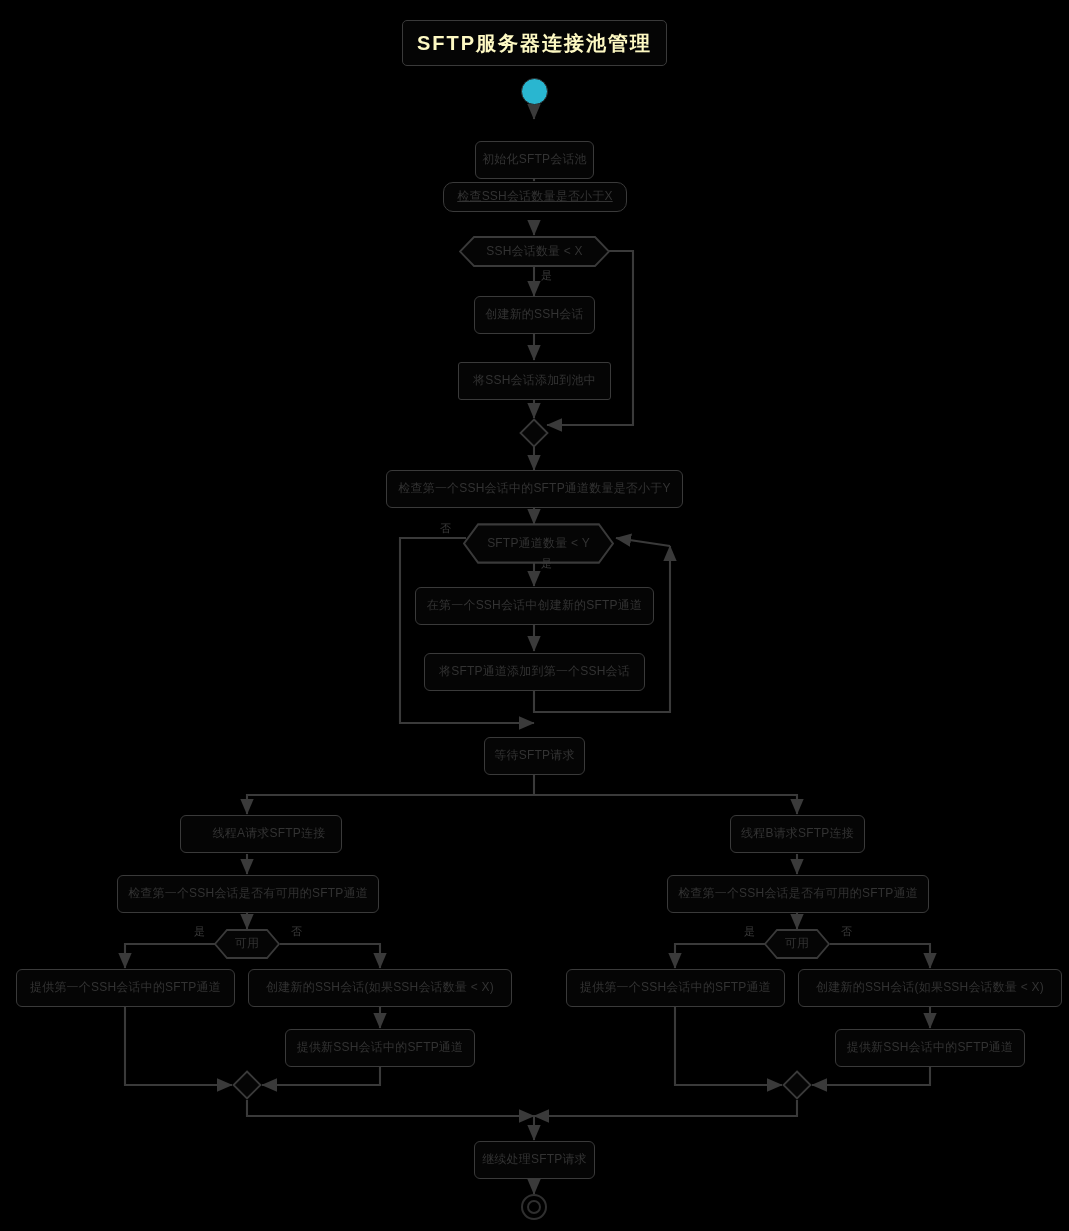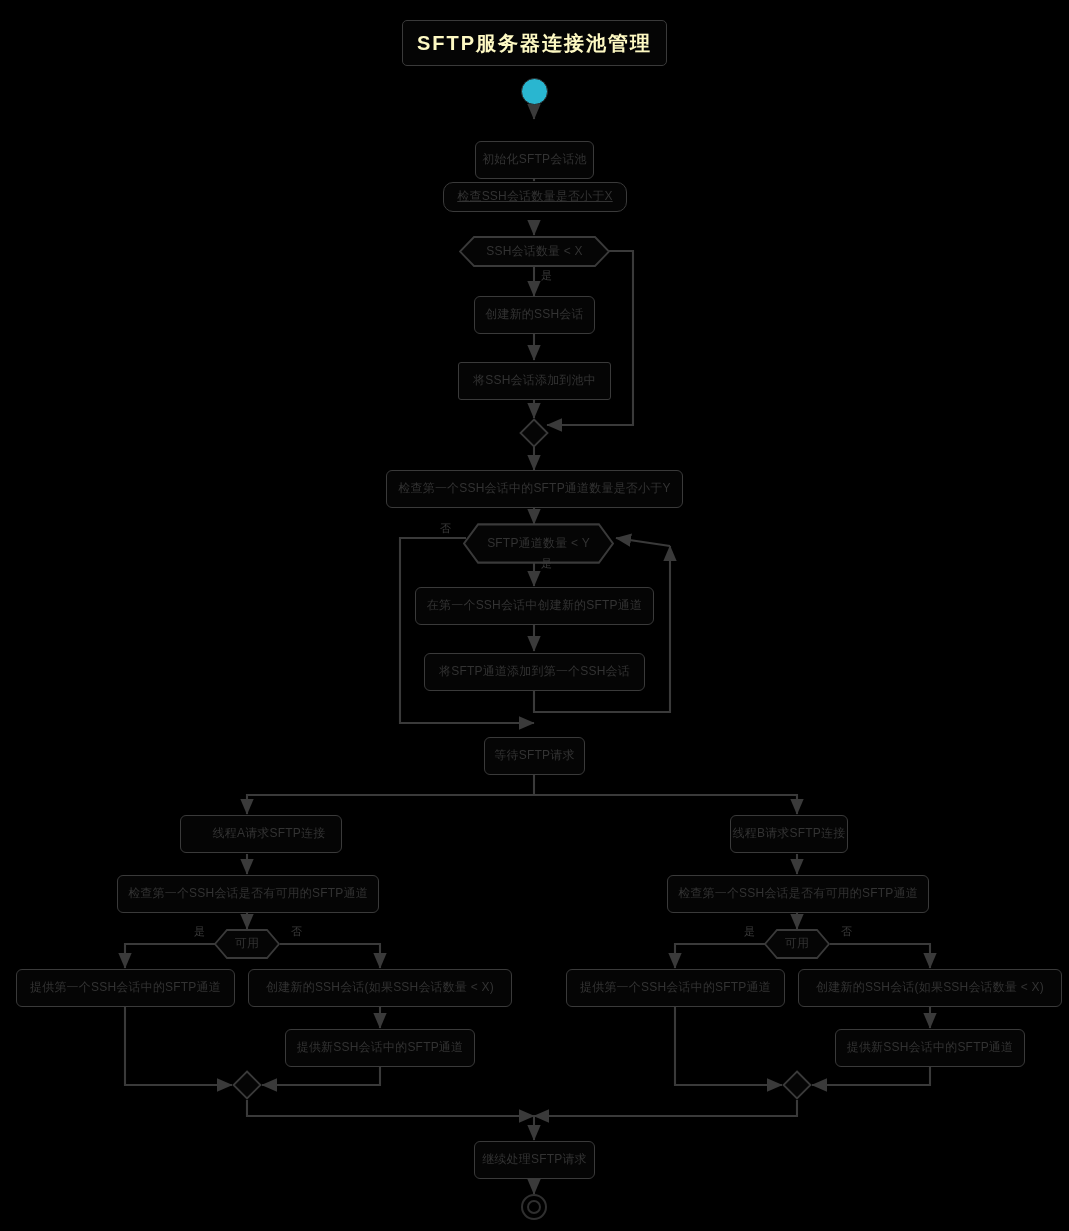--- a/index.html
+++ b/index.html
@@ -250,21 +250,21 @@
   <div class="node rect" style="left:285px; top:1029px; width:190px; height:38px;">
     <span>提供新SSH会话中的SFTP通道</span>
   </div>
 
   <div class="diamond-small" style="left:232px; top:1070px; width:30px; height:30px;">
     <svg viewBox="0 0 30 30" width="30" height="30">
       <polygon points="15,1.5 28.5,15 15,28.5 1.5,15" fill="#050505" stroke="#3a3a3a" stroke-width="1.8"></polygon>
     </svg>
   </div>
 
-  <div class="node rect" style="left:730px; top:815px; width:118px; height:38px;">
+  <div class="node rect" style="left:730px; top:815px; width:135px; height:38px;">
     <span>线程B请求SFTP连接</span>
   </div>
 
   <div class="node rect" style="left:667px; top:875px; width:262px; height:38px;">
     <span>检查第一个SSH会话是否有可用的SFTP通道</span>
   </div>
 
   <div class="node hex" style="left:764px; top:929px; width:66px; height:30px; background:transparent;">
     <svg class="hexshape" viewBox="0 0 66 30" preserveAspectRatio="none">
       <polygon points="13,1 53,1 65,15 53,29 13,29 1,15" fill="#050505" stroke="#3a3a3a" stroke-width="1.8"></polygon>

